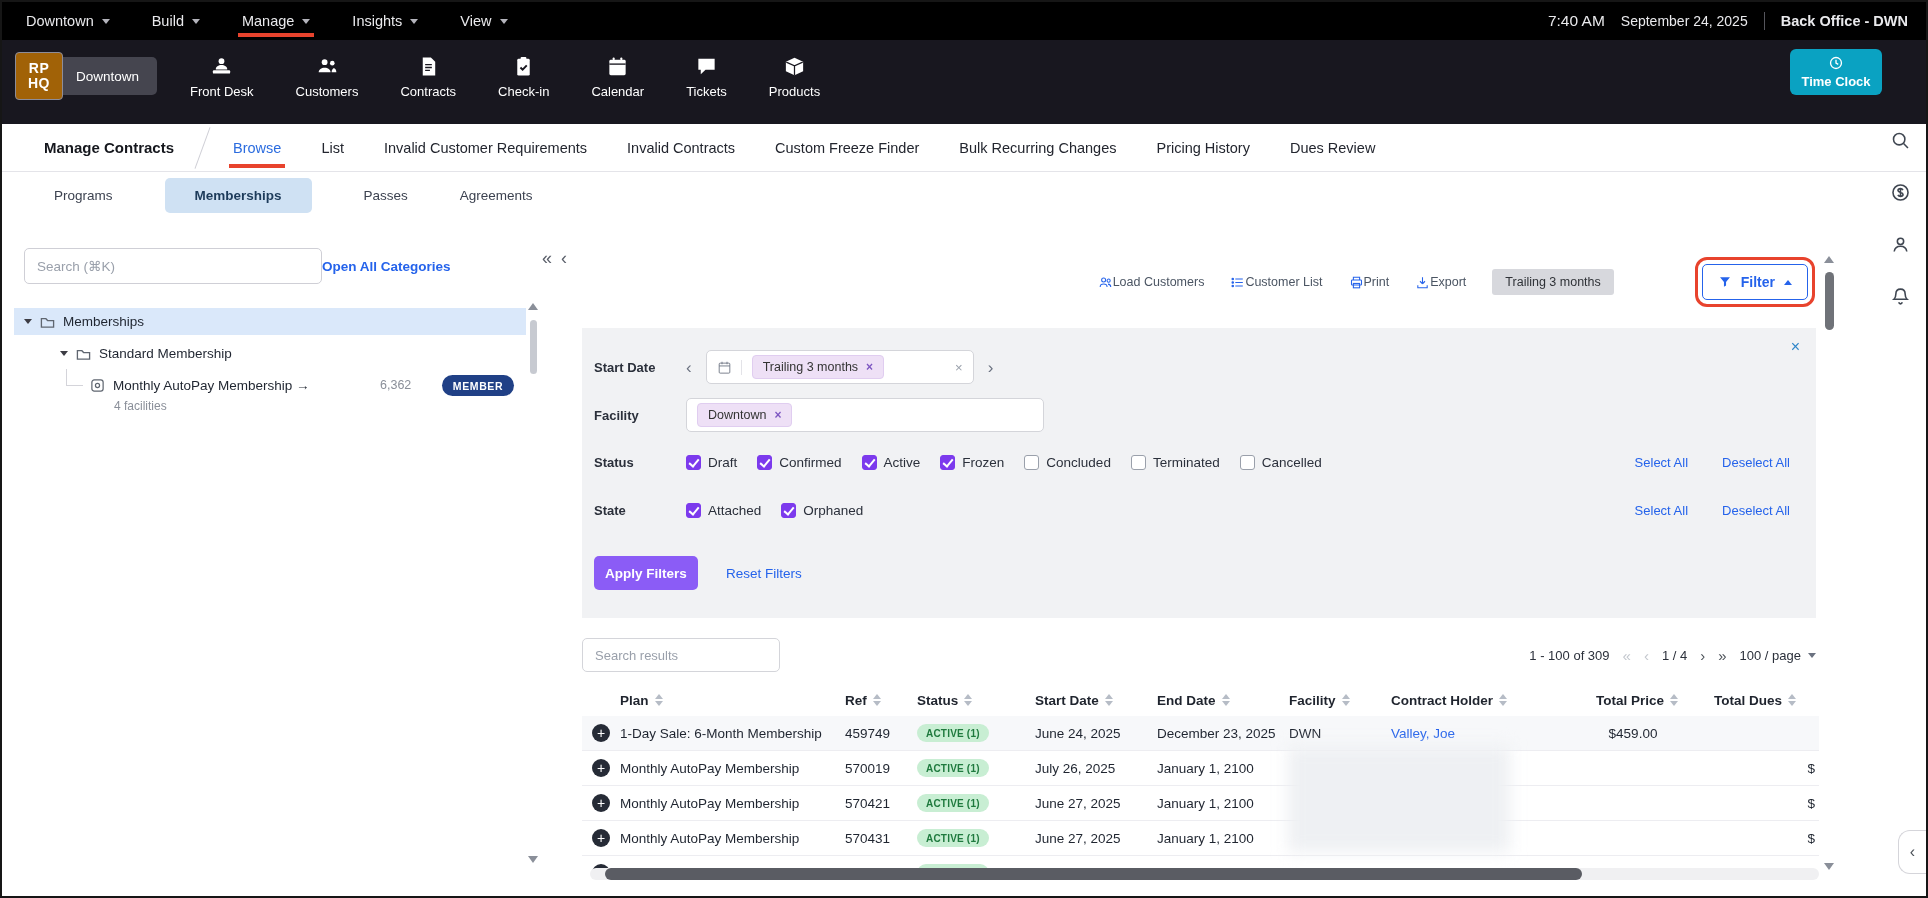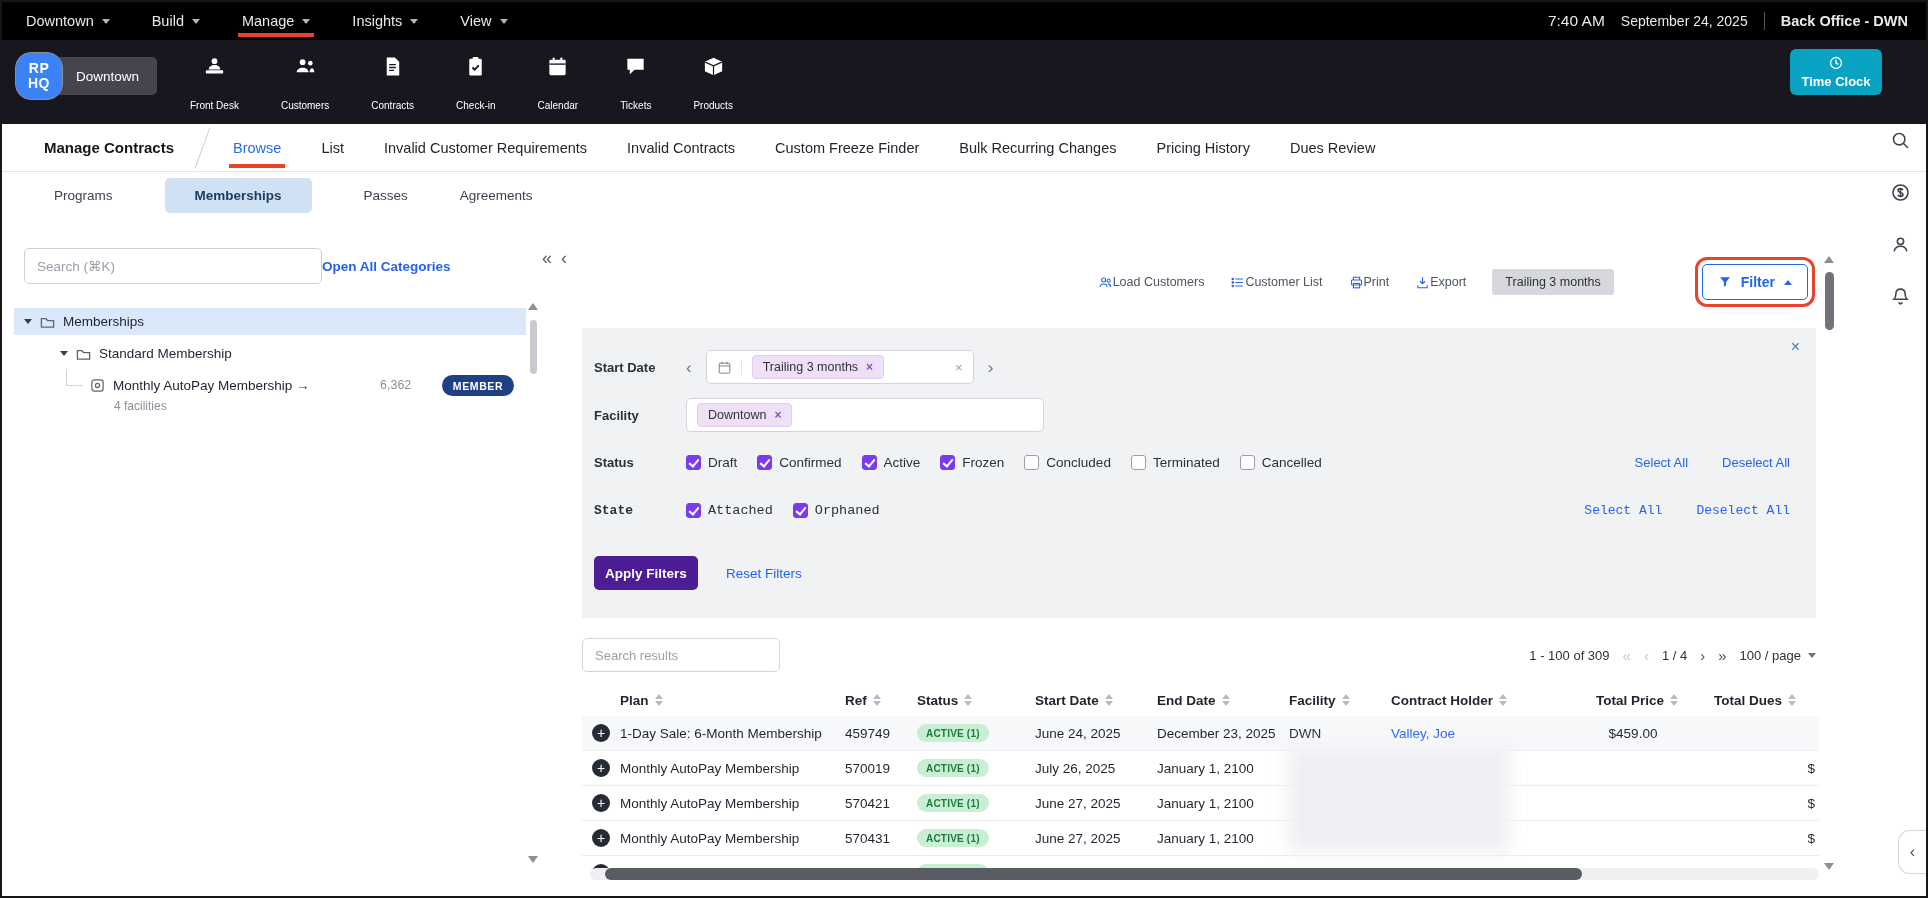--- a/index.html
+++ b/index.html
@@ -13,26 +13,26 @@
   .caret-down{width:0;height:0;border-left:4.5px solid transparent;border-right:4.5px solid transparent;border-top:5px solid #b4b4bc;}
   .red-underline{position:absolute;left:-4px;right:-4px;bottom:-8px;height:4px;background:#e8432d;}
   .topbar-right{margin-left:auto;display:flex;align-items:center;gap:16px;padding-right:18px;}
   .tb-time{font-size:15.5px;}
   .tb-date{font-size:14px;}
   .tb-divider{width:1px;height:18px;background:#55555c;}
   .tb-context{font-size:14.5px;font-weight:bold;}
 
   
   .appnav{position:absolute;left:0;top:38px;width:100%;height:84px;background:#18171f;color:#fff;}
-  .logo{position:absolute;left:13px;top:12px;width:46px;height:46px;background:#3b82f6;border:1px solid #8d8d99;border-radius:16px;
+  .logo{position:absolute;left:13px;top:12px;width:46px;height:46px;background:#a16207;border:1px solid #8d8d99;border-radius:4px;
         display:flex;flex-direction:column;align-items:center;justify-content:center;font-weight:bold;font-size:14px;line-height:1.05;letter-spacing:.5px;z-index:2;}
   .facility-btn{position:absolute;left:50px;top:17px;height:38px;padding:0 18px 0 24px;background:#45454f;border-radius:5px;
         display:flex;align-items:center;font-size:13.5px;color:#fff;}
   .modules{position:absolute;left:182px;top:9px;display:flex;gap:30px;}
-  .module{display:flex;flex-direction:column;align-items:center;gap:22px;padding:6px 6px 0 6px;font-size:10px;color:#fff;cursor:pointer;}
+  .module{display:flex;flex-direction:column;align-items:center;gap:6px;padding:6px 6px 0 6px;font-size:13px;color:#fff;cursor:pointer;}
   .module svg{width:23px;height:23px;fill:#fff;}
   .timeclock-btn{position:absolute;right:44px;top:9px;width:92px;height:46px;background:#0aa2c2;border-radius:6px;color:#fff;
         display:flex;flex-direction:column;align-items:center;justify-content:center;gap:3px;font-size:13px;font-weight:bold;cursor:pointer;}
   .timeclock-btn svg{width:16px;height:16px;}
 
   
   .tabbar{position:absolute;left:0;top:122px;width:100%;height:47px;background:#fff;border-bottom:1px solid #e4e4e9;display:flex;align-items:center;}
   .page-title{margin-left:42px;font-weight:bold;font-size:15px;color:#15171d;}
   .title-slant{width:1px;height:44px;background:#cfcfd6;transform:rotate(20deg);margin:0 30px 0 28px;}
   .tabs{display:flex;gap:40px;font-size:14.5px;color:#23262f;}
@@ -97,21 +97,21 @@
   .facility-control{display:flex;align-items:center;width:358px;height:34px;background:#fff;border:1px solid #d4d5da;border-radius:5px;
        padding:0 10px;box-sizing:border-box;}
   .cb-group{display:flex;align-items:center;gap:20px;}
   .cb-item{display:flex;align-items:center;gap:7px;cursor:pointer;}
   .cb{width:15px;height:15px;border:1.5px solid #9aa0ab;border-radius:3px;background:#fff;position:relative;box-sizing:border-box;}
   .cb.checked{background:#7c3aed;border-color:#7c3aed;}
   .cb.checked::after{content:"";position:absolute;left:4px;top:1px;width:4px;height:8px;border:solid #fff;border-width:0 2px 2px 0;transform:rotate(40deg);}
   .cb-label{font-size:13.5px;color:#2b303b;}
   .row-links{position:absolute;right:26px;display:flex;gap:34px;font-size:13px;color:#2563eb;}
   .row-links span{cursor:pointer;}
-  .apply-btn{width:104px;height:34px;background:#4c1d95;color:#fff;border:none;border-radius:5px;font-size:13.5px;font-weight:bold;
+  .apply-btn{width:104px;height:34px;background:#8b5cf6;color:#fff;border:none;border-radius:5px;font-size:13.5px;font-weight:bold;
        font-family:inherit;cursor:pointer;}
   .reset-link{margin-left:28px;color:#2563eb;font-size:13.5px;cursor:pointer;}
 
   
   .results-bar{position:absolute;top:420px;left:20px;width:1234px;display:flex;align-items:center;}
   .results-search{width:172px;height:32px;border:1px solid #d4d5da;border-radius:5px;padding:0 12px;font-size:13px;color:#333;outline:none;font-family:inherit;}
   .results-search::placeholder{color:#9aa0ab;}
   .pagination{margin-left:auto;display:flex;align-items:center;gap:13px;font-size:13px;color:#2b303b;}
   .pg-dim{color:#c3c7ce;font-size:15px;cursor:default;}
   .pg-on{color:#4b5158;font-size:15px;cursor:pointer;}
@@ -443,21 +443,21 @@
               <span class="cb"></span>
               <span class="cb-label">Cancelled</span>
             </label>
         </div>
         <div class="row-links">
           <span>Select All</span>
           <span>Deselect All</span>
         </div>
       </div>
 
-      <div class="f-row" style="margin-top:24px;height:24px;font-family:Liberation Mono, monospace;">
+      <div class="f-row" style="margin-top:24px;height:24px;">
         <span class="f-label">State</span>
         <div class="cb-group">
           <label class="cb-item">
               <span class="cb checked"></span>
               <span class="cb-label">Attached</span>
             </label>
           <label class="cb-item">
               <span class="cb checked"></span>
               <span class="cb-label">Orphaned</span>
             </label>

